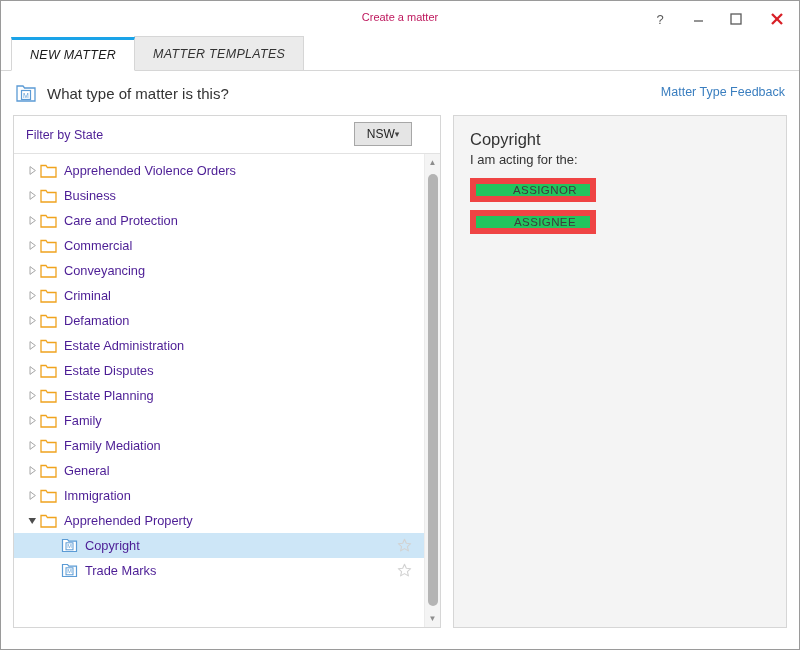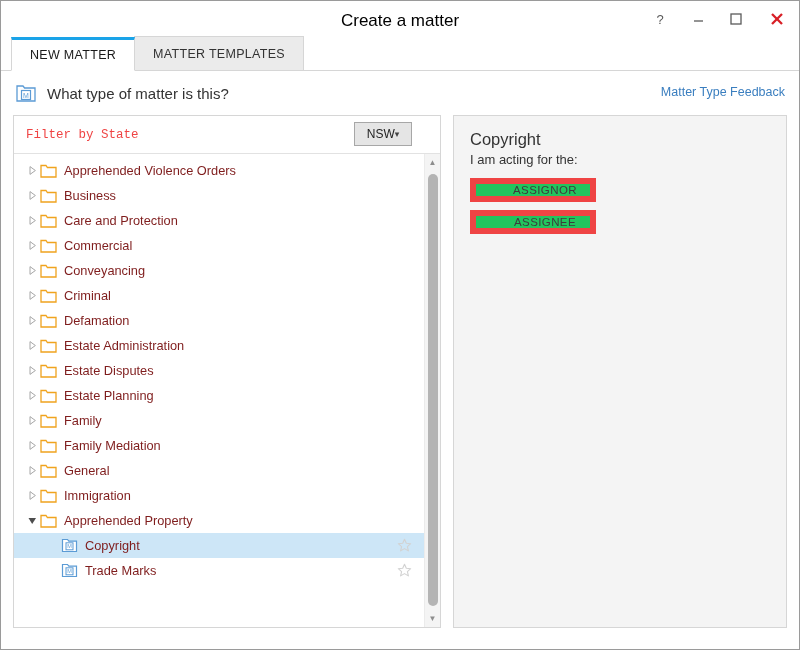--- a/index.html
+++ b/index.html
@@ -20,22 +20,22 @@
   
   #titlebar {
     position: relative;
     height: 36px;
     background: #ffffff;
   }
   #title-text {
     position: absolute;
     left: 0; right: 0; top: 10px;
     text-align: center;
-    font-size: 17px;
-    color: #000000;
+    font-size: 11px;
+    color: #be185d;
   }
   #win-controls {
     position: absolute;
     right: 0; top: 0;
     height: 36px;
     display: flex;
     align-items: center;
   }
   .win-btn {
     width: 38px; height: 32px;
@@ -49,20 +49,21 @@
 
   
   #tabstrip {
     position: relative;
     height: 34px;
     background: #ffffff;
     display: flex;
     align-items: flex-end;
     padding-left: 10px;
     border-bottom: 1px solid #d6d6d6;
+    font-style: italic;
   }
   .tab {
     position: relative;
     height: 34px;
     padding: 0 18px;
     display: flex; align-items: center;
     font-size: 12.5px;
     letter-spacing: .3px;
     color: #333333;
     background: #ebebeb;
@@ -112,21 +113,21 @@
   }
   #filter-bar {
     position: relative;
     height: 38px;
     flex: none;
     display: flex; align-items: center;
     padding: 0 10px 0 12px;
     border-bottom: 1px solid #e2e2e2;
     background: #ffffff;
   }
-  #filter-label { font-size: 12.5px; color: #ef4444; font-family: Liberation Mono, monospace; }
+  #filter-label { font-size: 12.5px; color: #4c1d95; }
   #state-select {
     position: absolute; right: 28px; top: 6px;
     width: 58px; height: 24px;
     background: #e5e5e5;
     border: 1px solid #a7a7a7;
     display: flex; align-items: center; justify-content: center;
     font-size: 12px; color: #222222;
     cursor: pointer;
   }
   #state-select .chev { font-size: 9px; color: #444; line-height: 1; }
@@ -151,21 +152,21 @@
     cursor: default;
   }
   .tree-row.selected { background: #cde6f7; }
   .twisty {
     width: 16px; flex: none;
     display: flex; align-items: center; justify-content: center;
     color: #9a9a9a; font-size: 8px;
   }
   .twisty.expanded { color: #4d4d4d; }
   .row-icon { width: 17px; height: 15px; margin-right: 7px; flex: none; }
-  .row-label { font-size: 12.8px; color: #7f1d1d; white-space: nowrap; }
+  .row-label { font-size: 12.8px; color: #4c1d95; white-space: nowrap; }
   .tree-row.child { padding-left: 47px; }
   .star {
     position: absolute;
     right: 12px; top: 5px;
     width: 15px; height: 15px;
     color: #d2d2d2;
   }
 
   
   #vscroll {

